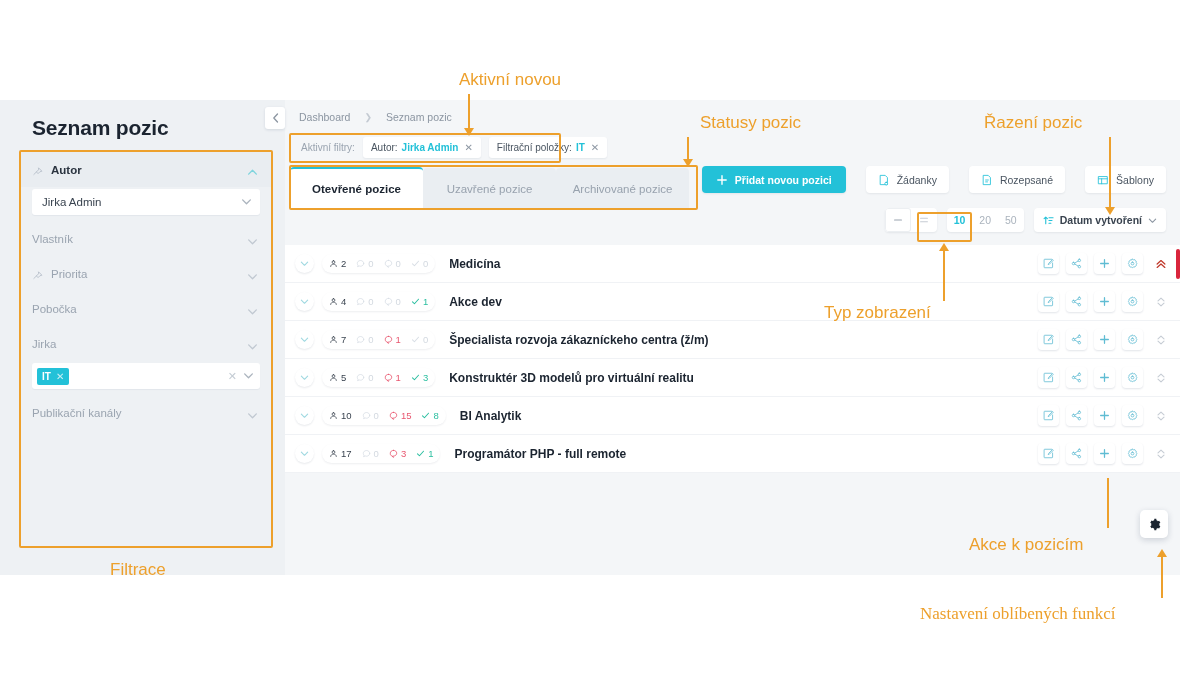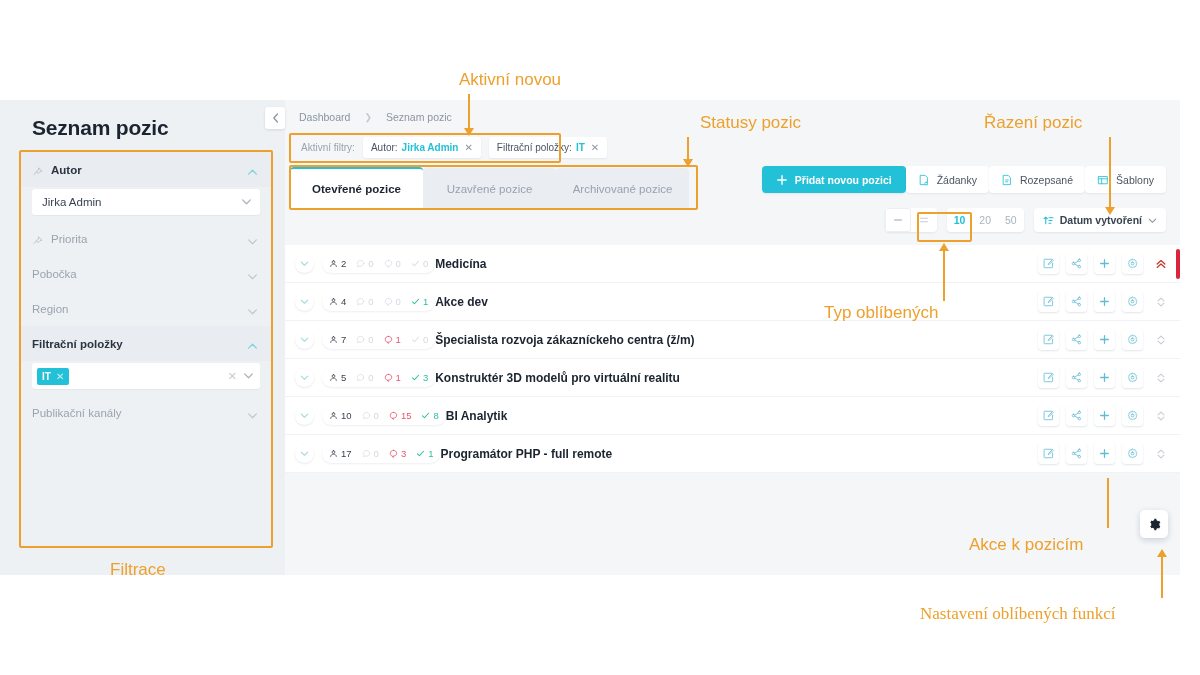--- a/index.html
+++ b/index.html
@@ -130,21 +130,21 @@
   }
   .tab.active {
     background: #ffffff; color: #1b2430; font-weight: bold;
     border-top: 2px solid #23c1d8;
     height: 42px;
   }
 
   
   .top-actions {
     position: absolute; right: 14px; top: 66px;
-    display: flex; align-items: center; gap: 0;
+    display: flex; align-items: center; gap: 20px;
   }
   .btn {
     height: 27px; border-radius: 4px;
     background: #fff; color: #4a5561;
     font-size: 10.5px;
     display: flex; align-items: center; gap: 7px;
     padding: 0 12px;
     box-shadow: 0 1px 2px rgba(20,40,70,.08);
   }
   .btn.primary { background: #23c1d8; color: #fff; font-weight: bold; padding: 0 14px; }
@@ -206,20 +206,21 @@
   }
   .badge {
     display: flex; align-items: center; gap: 3px;
     padding: 0 5px; font-size: 9.5px; height: 19px;
   }
   .badge.people { color: #39434f; }
   .badge.muted  { color: #d3d9e0; }
   .badge.red    { color: #e8566f; }
   .badge.green  { color: #2bbfa0; }
   .row-title {
+    margin-left: 14px;
     font-size: 12px; font-weight: bold; color: #1b2430;
     flex: 1 1 auto; white-space: nowrap;
   }
   .row-actions {
     display: flex; align-items: center; gap: 7px;
     margin-right: 8px; flex: 0 0 auto;
   }
   .act {
     width: 21px; height: 21px; border-radius: 4px;
     background: #fff; box-shadow: 0 1px 2px rgba(20,40,70,.12);
@@ -293,48 +294,48 @@
                 <path d="M1.5 6.5 L5 3 L8.5 6.5" fill="none" stroke="#7fd4dd" stroke-width="1.2" stroke-linecap="round" stroke-linejoin="round"></path>
               </svg></span>
           </div>
           <div class="filter-select">
             <span class="val">Jirka Admin</span>
             <span><svg width="11" height="11" viewBox="0 0 10 10">
                 <path d="M1.5 3.5 L5 7 L8.5 3.5" fill="none" stroke="#aab3bd" stroke-width="1.2" stroke-linecap="round" stroke-linejoin="round"></path>
               </svg></span>
           </div>
           <div class="filter-row">
+            <span style="width: 0px;"></span>
+            <span class="filter-label">Vlastník</span>
+            <span class="chev"><svg width="11" height="11" viewBox="0 0 10 10">
+                <path d="M1.5 3.5 L5 7 L8.5 3.5" fill="none" stroke="#c0c8d1" stroke-width="1.2" stroke-linecap="round" stroke-linejoin="round"></path>
+              </svg></span>
+          </div>
+          <div class="filter-row">
             <span class="pin-icon"><svg width="11" height="11" viewBox="0 0 12 12">
                 <path d="M7.4 1.2 L10.8 4.6 L8.6 5.2 L6.6 7.2 L4.8 5.4 L6.8 3.4 Z" fill="none" stroke="#b7c0ca" stroke-width="1" stroke-linecap="round" stroke-linejoin="round"></path>
                 <path d="M4.8 5.4 L2 8.2" fill="none" stroke="#b7c0ca" stroke-width="1" stroke-linecap="round" stroke-linejoin="round"></path>
               </svg></span>
             <span class="filter-label">Priorita</span>
             <span class="chev"><svg width="11" height="11" viewBox="0 0 10 10">
                 <path d="M1.5 3.5 L5 7 L8.5 3.5" fill="none" stroke="#c0c8d1" stroke-width="1.2" stroke-linecap="round" stroke-linejoin="round"></path>
               </svg></span>
           </div>
           <div class="filter-row">
             <span style="width: 0px;"></span>
             <span class="filter-label">Pobočka</span>
             <span class="chev"><svg width="11" height="11" viewBox="0 0 10 10">
                 <path d="M1.5 3.5 L5 7 L8.5 3.5" fill="none" stroke="#c0c8d1" stroke-width="1.2" stroke-linecap="round" stroke-linejoin="round"></path>
               </svg></span>
           </div>
           <div class="filter-row">
             <span style="width: 0px;"></span>
-            <span class="filter-label">Region</span>
+            <span class="filter-label">Jirka</span>
             <span class="chev"><svg width="11" height="11" viewBox="0 0 10 10">
                 <path d="M1.5 3.5 L5 7 L8.5 3.5" fill="none" stroke="#c0c8d1" stroke-width="1.2" stroke-linecap="round" stroke-linejoin="round"></path>
-              </svg></span>
-          </div>
-          <div class="filter-row active-head">
-            <span style="width: 0px;"></span>
-            <span class="filter-label strong">Filtrační položky</span>
-            <span class="chev"><svg width="11" height="11" viewBox="0 0 10 10">
-                <path d="M1.5 6.5 L5 3 L8.5 6.5" fill="none" stroke="#7fd4dd" stroke-width="1.2" stroke-linecap="round" stroke-linejoin="round"></path>
               </svg></span>
           </div>
           <div class="tag-select">
             <span class="chip">
               <span>IT</span>
               <span class="x">✕</span>
             </span>
             <span class="spacer"></span>
             <span class="clr">✕</span>
             <span><svg width="11" height="11" viewBox="0 0 10 10">
@@ -942,21 +943,21 @@
       <div class="head"></div>
   </div>
   <div class="ann-box" style="left:289px; top:165px; width:409px; height:45px;"></div>
 
   <div class="ann-text" style="left:984px; top:113px;">Řazení pozic</div>
   <div class="ann-arrow down" style="left:1104px; top:137px; width:12px; height:78px;">
     <div class="shaft" style="height:71px;"></div>
       <div class="head"></div>
   </div>
 
-  <div class="ann-text" style="left:824px; top:303px;">Typ oblíbených</div>
+  <div class="ann-text" style="left:824px; top:303px;">Typ zobrazení</div>
   <div class="ann-arrow up" style="left:938px; top:243px; width:12px; height:58px;">
     <div class="head"></div>
       <div class="shaft" style="height:50px;"></div>
   </div>
   <div class="ann-box" style="left:917px; top:212px; width:55px; height:30px;"></div>
 
   <div class="ann-text" style="left:969px; top:535px;">Akce k pozicím</div>
   <div class="ann-arrow plain" style="left:1106px; top:478px; width:4px; height:50px;">
     <div class="shaft" style="height:50px;"></div>
   </div>

